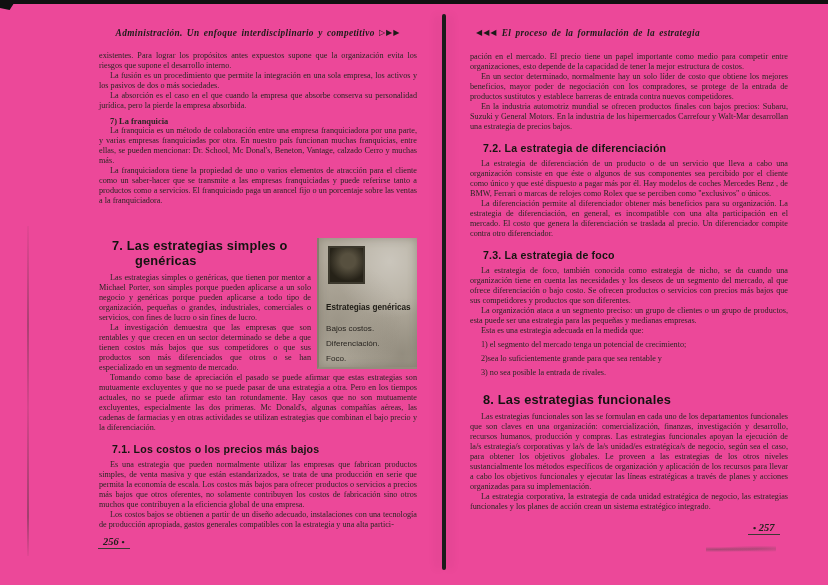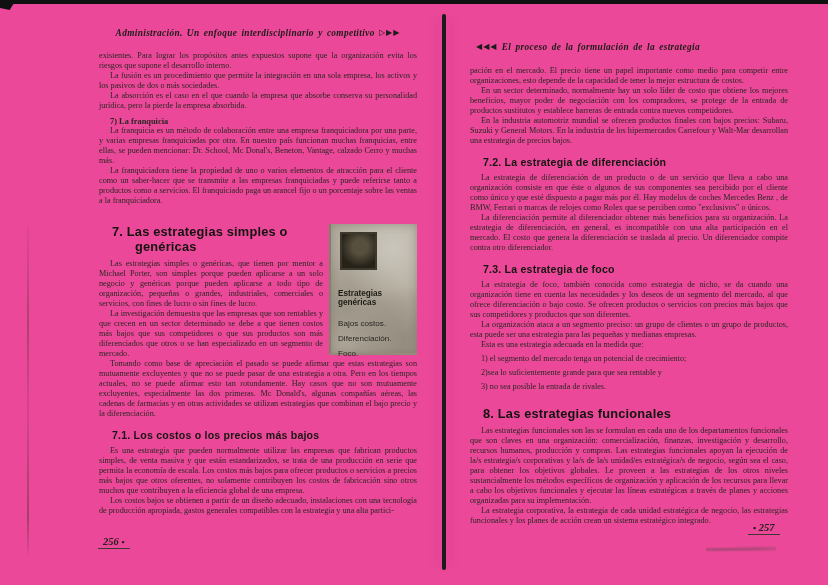--- a/index.html
+++ b/index.html
@@ -18,36 +18,36 @@
   .smudge{position:absolute;left:706px;top:546px;width:70px;height:7px;
           background:radial-gradient(ellipse at 15% 50%,rgba(70,70,65,.4),transparent 55%),
                      radial-gradient(ellipse at 75% 40%,rgba(70,70,65,.35),transparent 55%);}
   
   .page{position:absolute;top:28px;width:318px;}
   .page-left{left:99px;}
   .page-right{left:470px;}
   .running-header{font-style:italic;font-weight:bold;font-size:9.3px;color:#1c1b18;
           letter-spacing:.35px;word-spacing:1.6px;white-space:nowrap;}
   .page-left .running-header{text-align:center;margin-bottom:13px;}
-  .page-right .running-header{text-align:left;padding-left:6px;margin-bottom:14px;margin-top:14px;}
+  .page-right .running-header{text-align:left;padding-left:6px;margin-bottom:14px;}
   .arrows{font-family:"DejaVu Sans",sans-serif;font-size:8px;letter-spacing:1px;
           position:relative;top:-1px;}
   p.body{font-size:8.2px;line-height:10px;text-align:justify;margin:0;}
   p.ind{text-indent:11px;}
   .h-num{font-size:8.4px;font-weight:bold;margin:6px 0 0 0;text-indent:11px;}
   .subsec{font-family:"Liberation Sans","DejaVu Sans",sans-serif;font-weight:bold;
           font-size:10.6px;margin:10px 0 5px 13px;letter-spacing:.2px;color:#161511;}
   .sec-big{font-family:"Liberation Sans","DejaVu Sans",sans-serif;font-weight:bold;
           font-size:12.8px;line-height:15px;margin:0 0 5px 13px;letter-spacing:.2px;color:#141310;}
   .sec7-block{margin-top:12px;}
-  .sec7-block .sec-big{margin-top:18px;}
+  .sec7-block .sec-big{margin-top:32px;}
   .sec-big .l2{display:block;padding-left:23px;}
   .sec8{margin-top:14px;}
   
-  .info-box{float:right;width:88px;height:131px;margin:0 0 4px 6px;position:relative;
+  .info-box{float:right;width:100px;height:131px;margin:0 0 4px 6px;position:relative;
           background:#b4ad9f;
           background-image:radial-gradient(circle at 72% 18%,rgba(255,255,255,.3),transparent 45%),
             radial-gradient(circle at 20% 65%,rgba(70,64,50,.22),transparent 55%),
             radial-gradient(circle at 85% 90%,rgba(70,64,50,.3),transparent 40%);
           border-left:2px solid #857e6e;border-bottom:2px solid #938c7c;box-sizing:border-box;
           box-shadow:inset 0 0 10px rgba(90,84,68,.4);}
   .photo{width:37px;height:38px;margin:8px 0 0 9px;box-sizing:border-box;
           border:2px solid #3c382d;
           background:radial-gradient(circle at 55% 38%,#57503f 0 26%,#262218 72%);}
   .fig-title{font-family:"Liberation Sans","DejaVu Sans",sans-serif;font-weight:bold;

